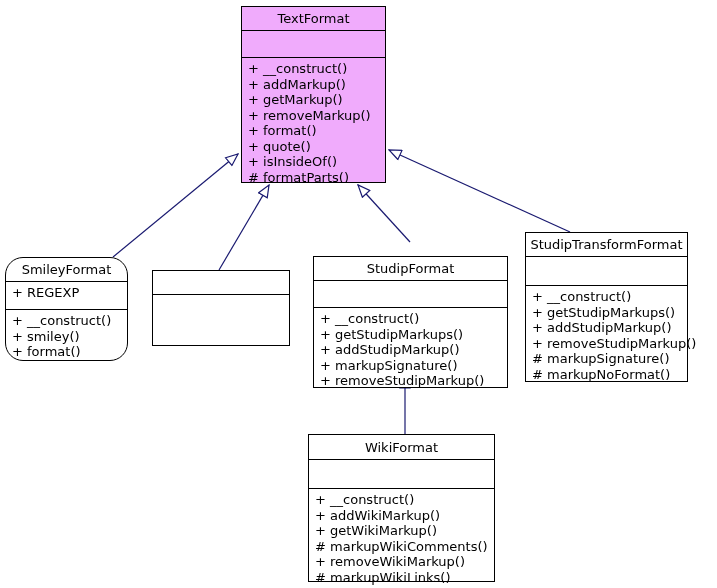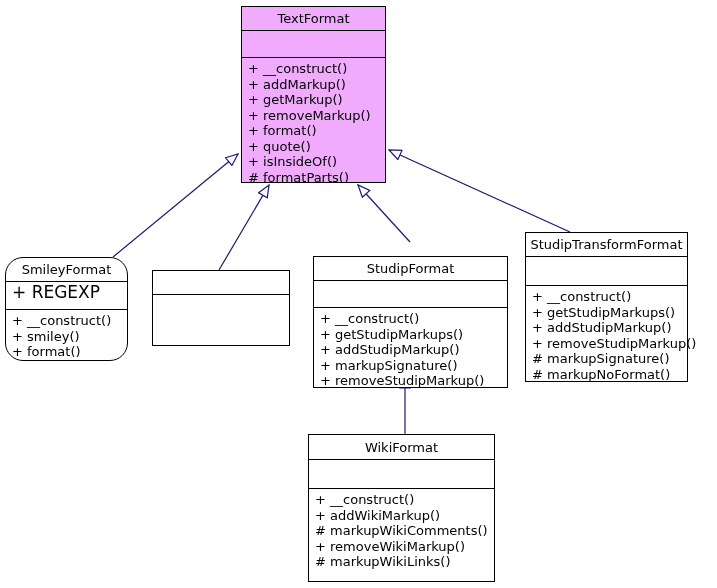--- a/index.html
+++ b/index.html
@@ -42,21 +42,21 @@
     border-bottom: 1px solid #000000;
     display: flex;
     align-items: center;
     justify-content: center;
     white-space: nowrap;
   }
   .uml-attrs {
     box-sizing: border-box;
     flex: 0 0 auto;
     border-bottom: 1px solid #000000;
-    font-size: 17px;
+    font-size: 13px;
     padding: 3px 0 16px 6px;
   }
   .uml-methods {
     box-sizing: border-box;
     flex: 1 1 auto;
     font-size: 13px;
     padding: 3px 0 0 6px;
   }
   .uml-line {
     line-height: 15.5px;
@@ -137,19 +137,20 @@
       <div class="uml-line"># markupNoFormat()</div>
     </div>
   </div>
 
   <div class="uml-box" style="left:308px; top:434px; width:187px; height:148px;">
     <div class="uml-title" style="height:25px;">WikiFormat</div>
     <div class="uml-attrs" style="height:29px;"></div>
     <div class="uml-methods">
       <div class="uml-line">+ __construct()</div>
       <div class="uml-line">+ addWikiMarkup()</div>
+      <div class="uml-line">+ getWikiMarkup()</div>
       <div class="uml-line"># markupWikiComments()</div>
       <div class="uml-line">+ removeWikiMarkup()</div>
       <div class="uml-line"># markupWikiLinks()</div>
     </div>
   </div>
 
 </div>
 
 </body></html>

